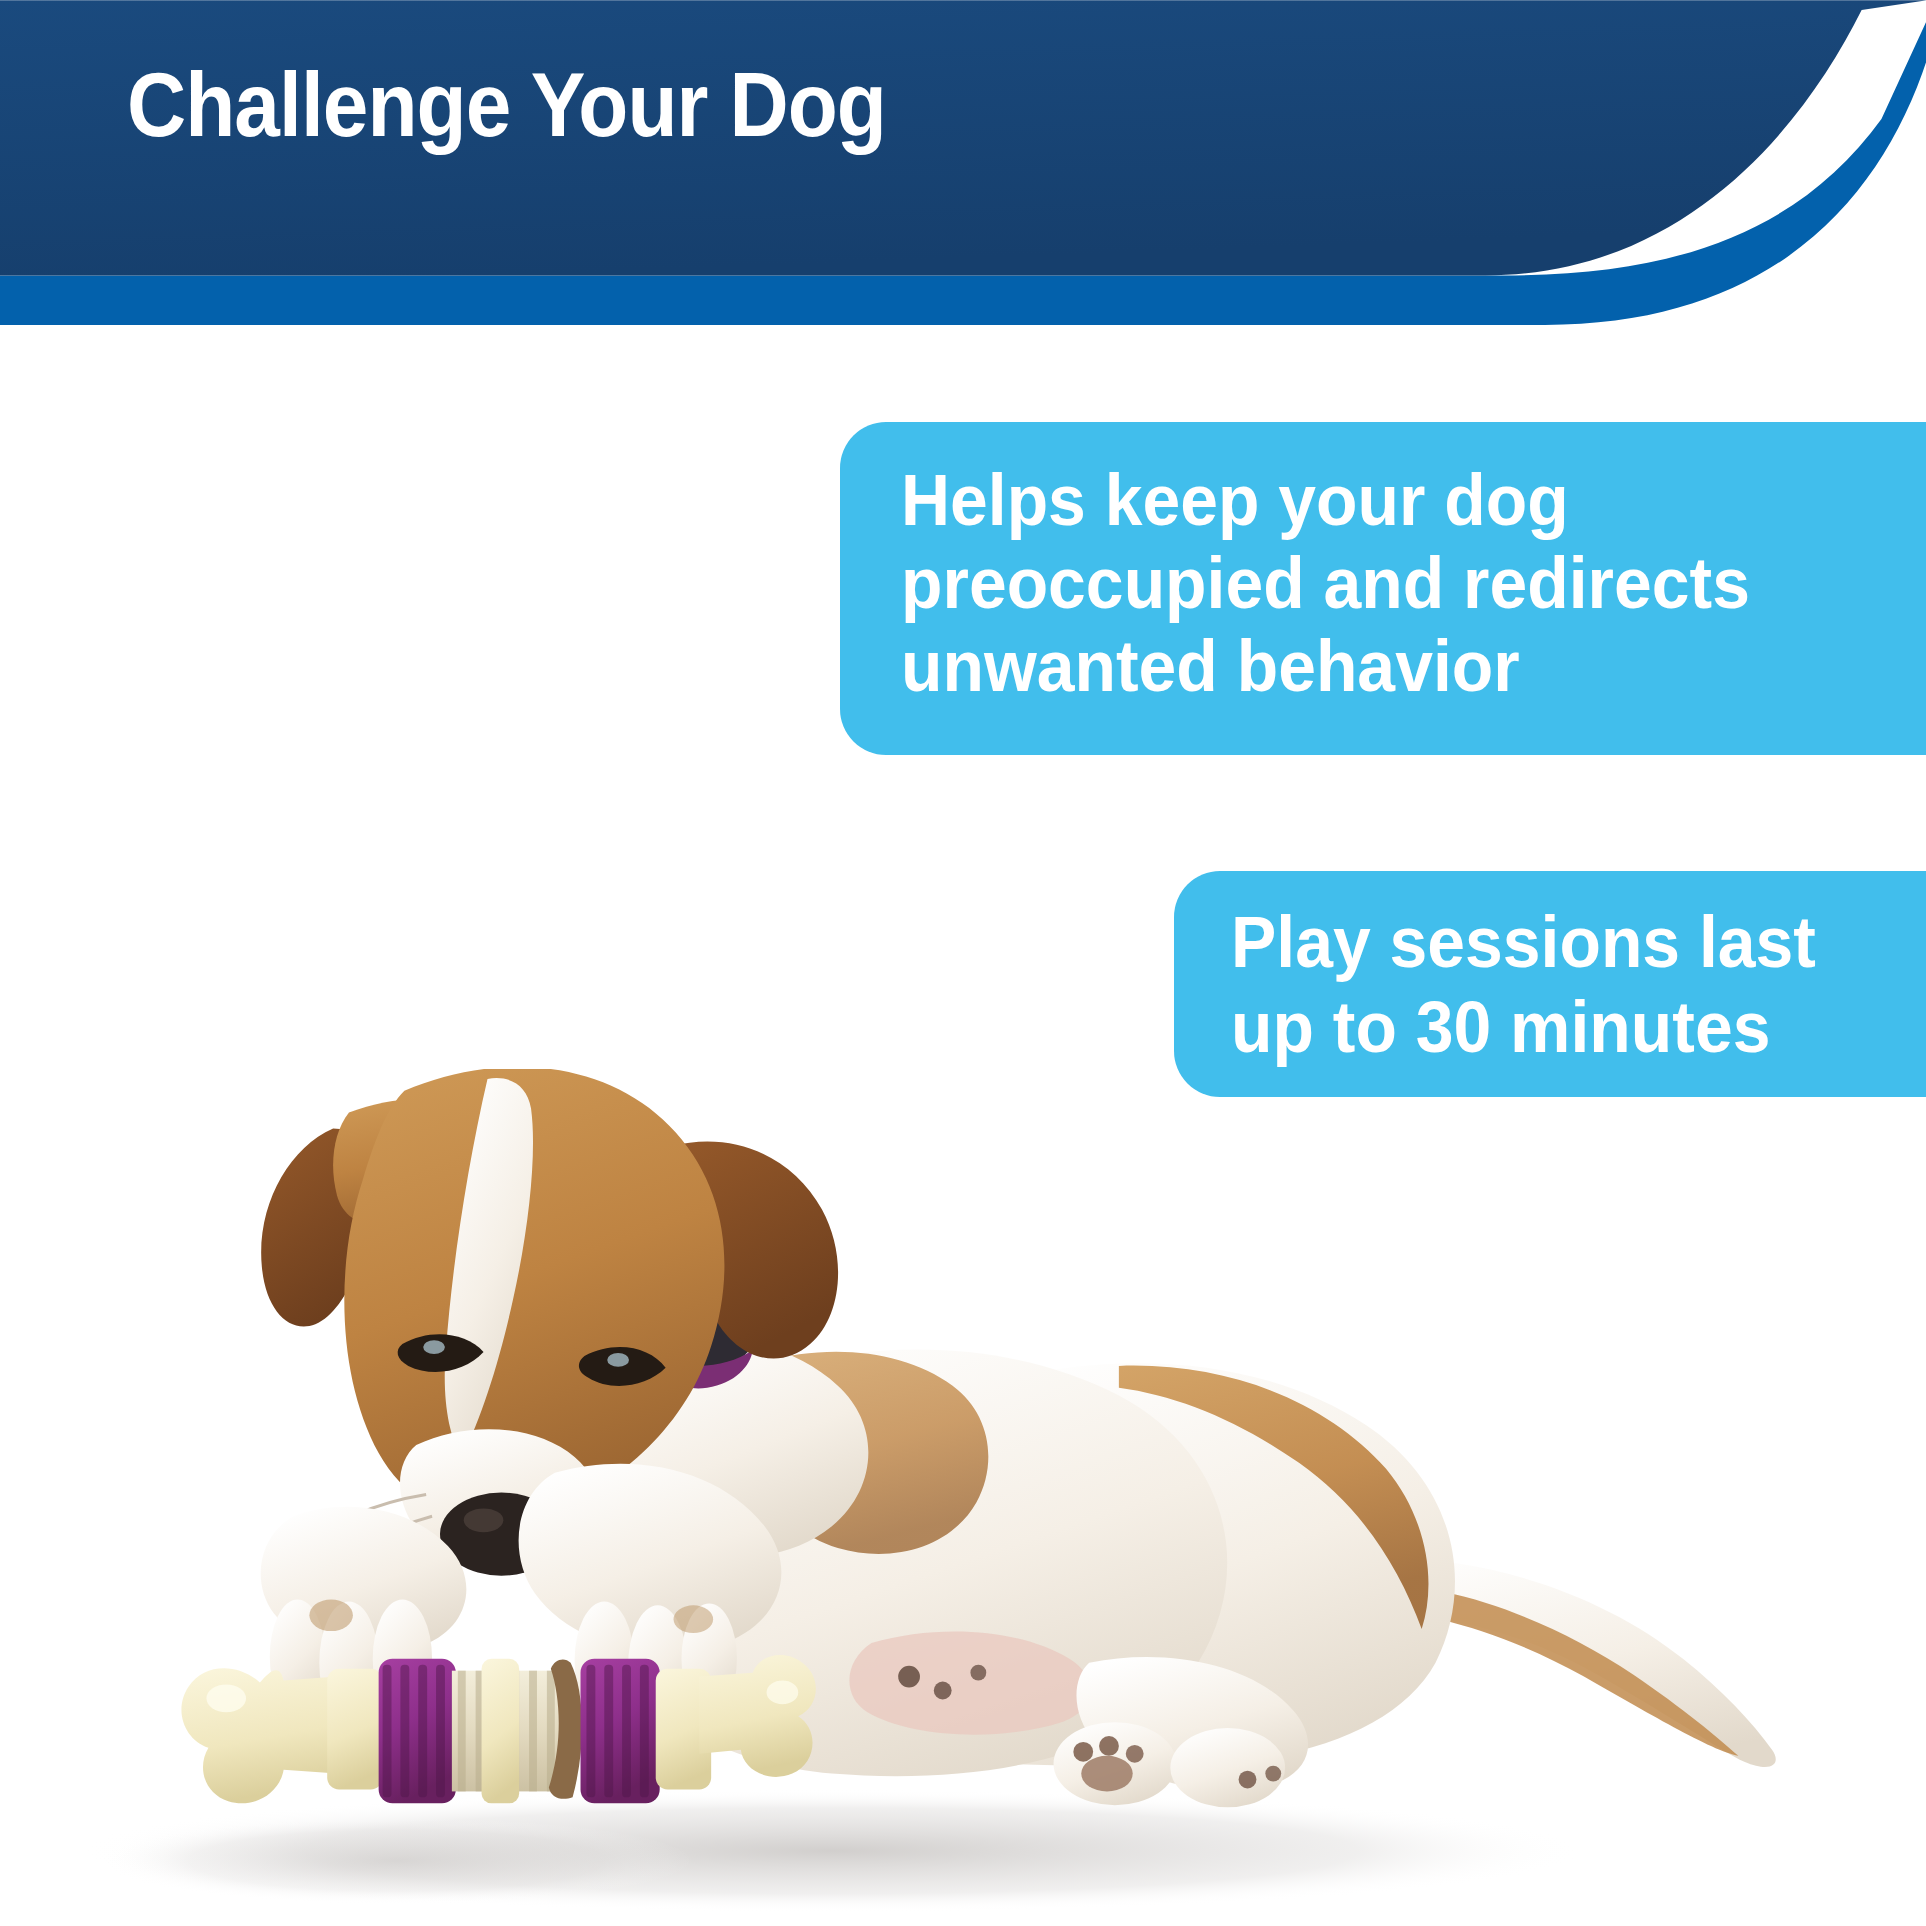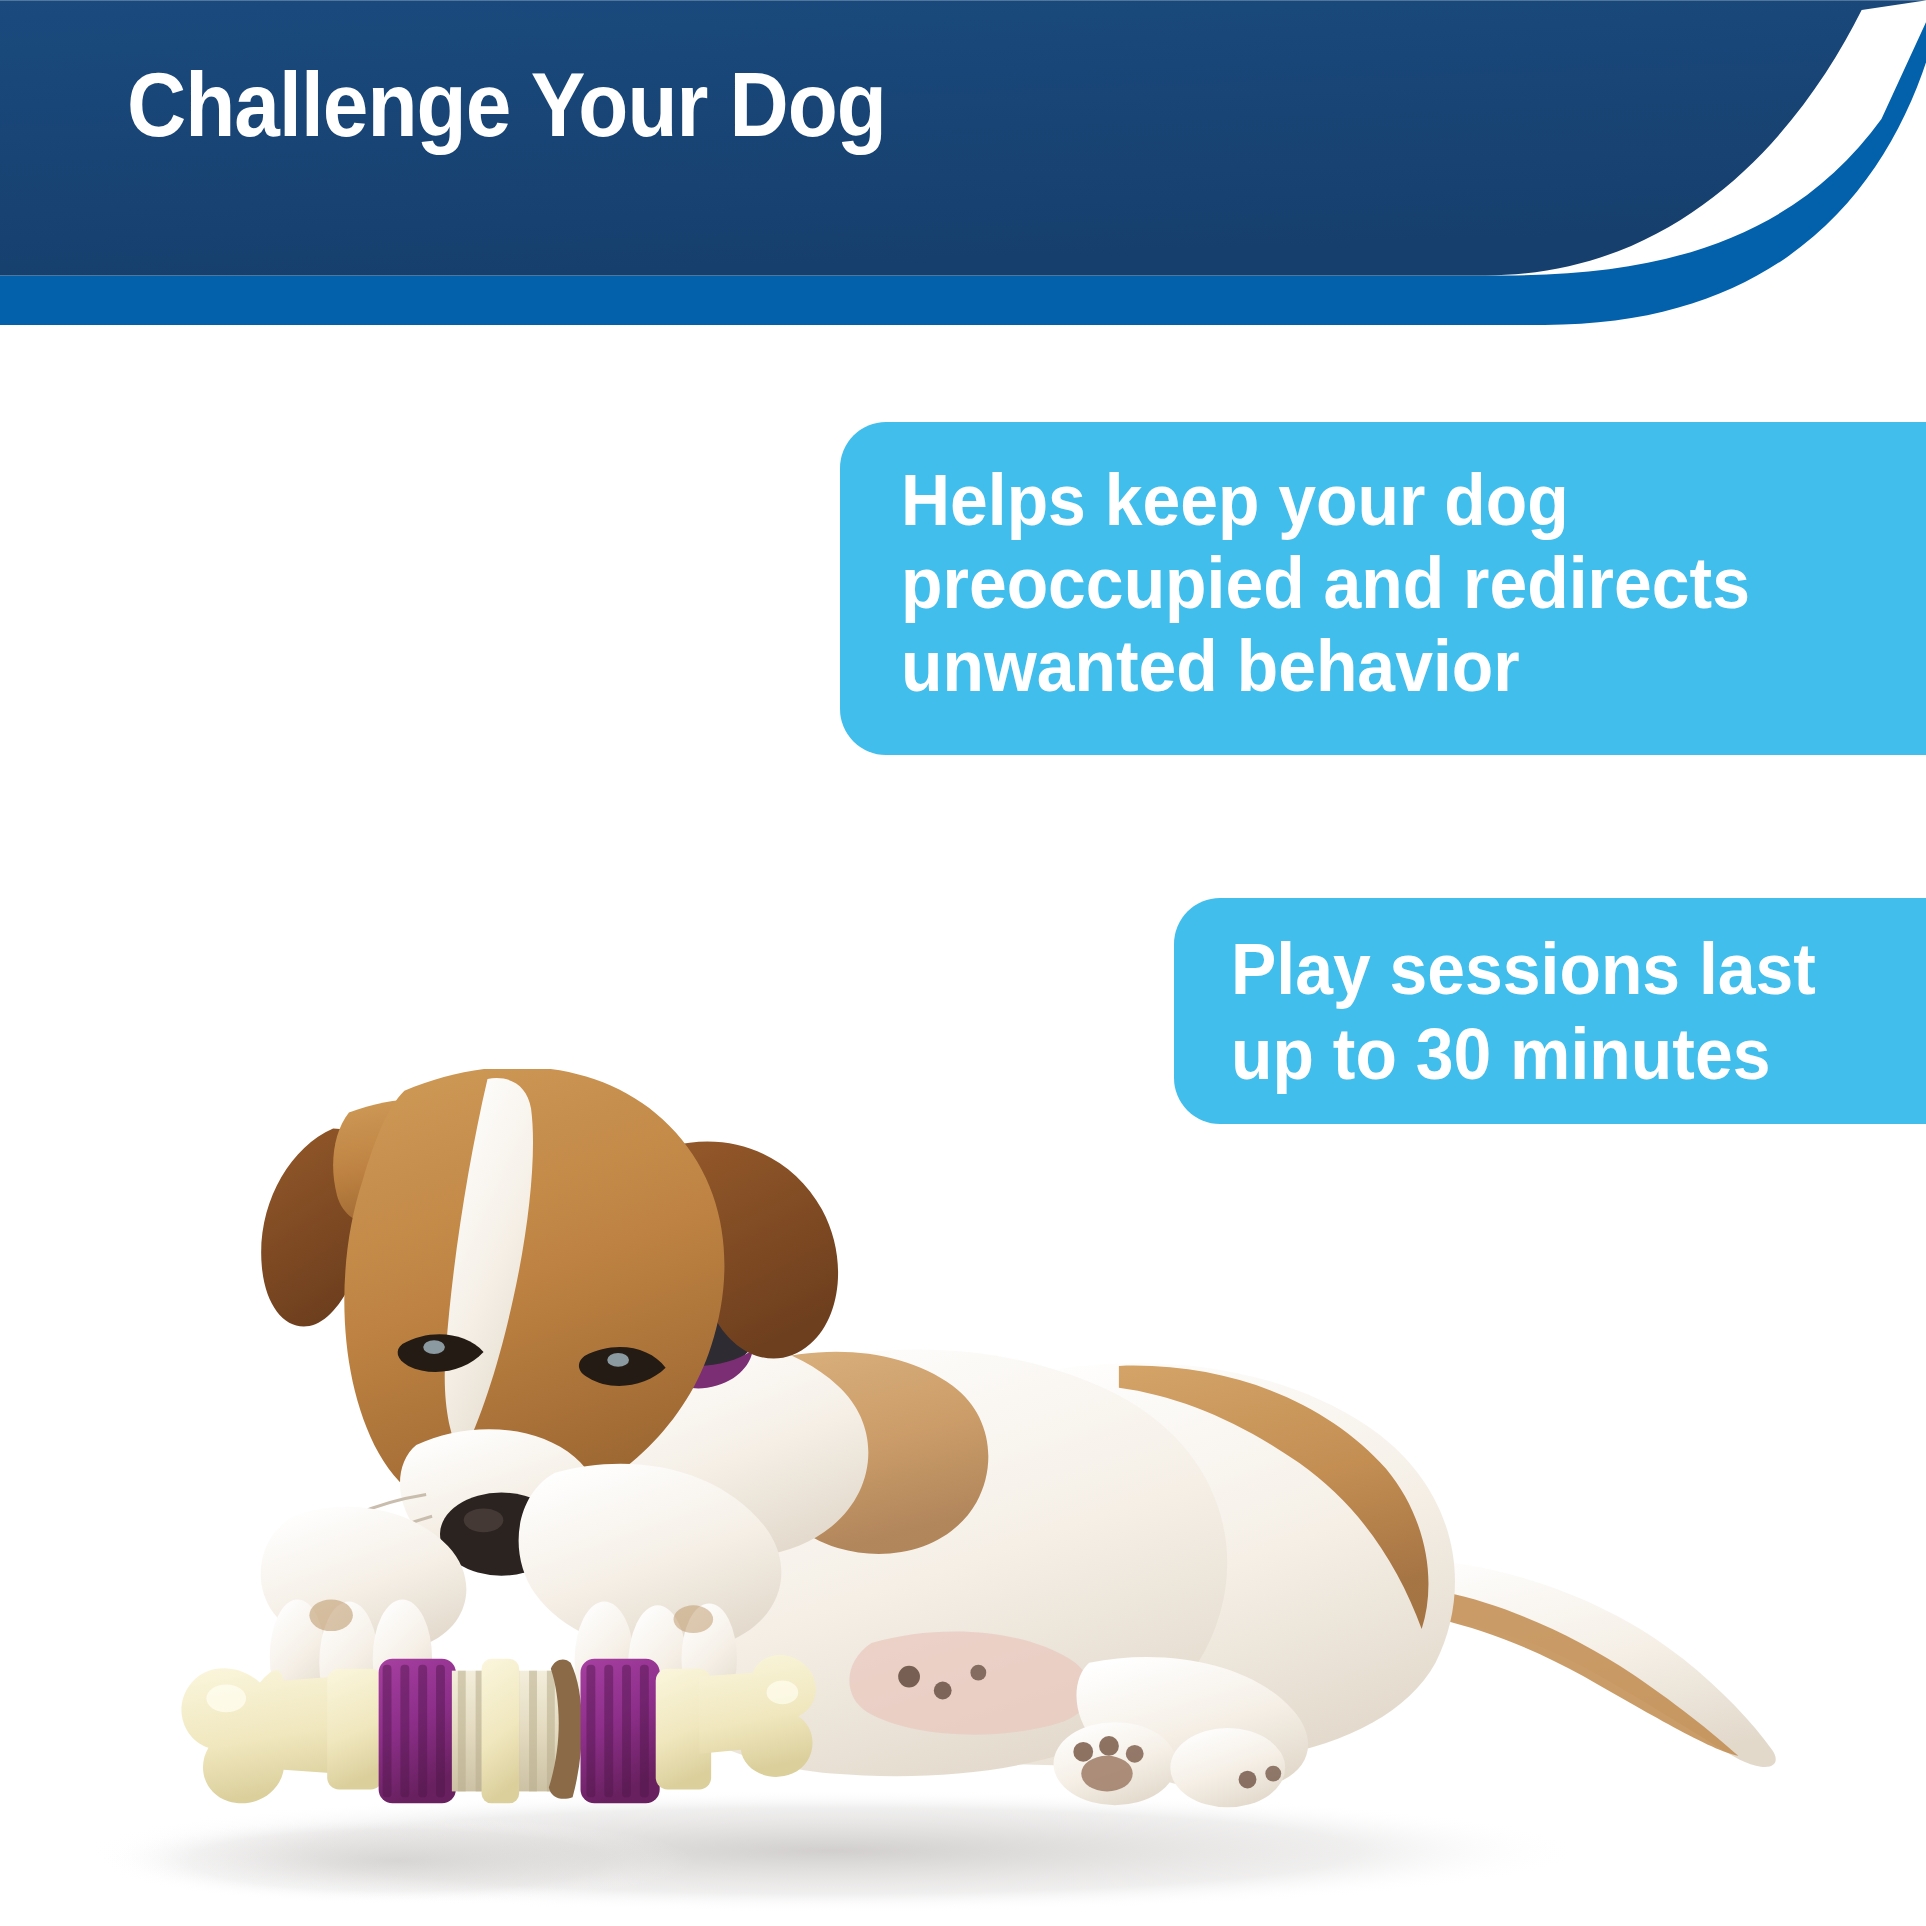--- a/index.html
+++ b/index.html
@@ -51,21 +51,21 @@
     transform-origin:left center;
   }
 
   #callout-benefit-1{
     left:840px; top:422px; width:1087px; height:333px;
     padding:0 0 12px 61px;
     font-size:73px;
     line-height:83px;
   }
   #callout-benefit-2{
-    left:1174px; top:898px; width:752px; height:226px;
+    left:1174px; top:871px; width:752px; height:226px;
     padding:0 0 0 57px;
     font-size:73px;
     line-height:85px;
   }
 
   
   #dog-photo{
     position:absolute;
     left:0; top:1069px; width:1927px; height:857px;
     overflow:hidden;

